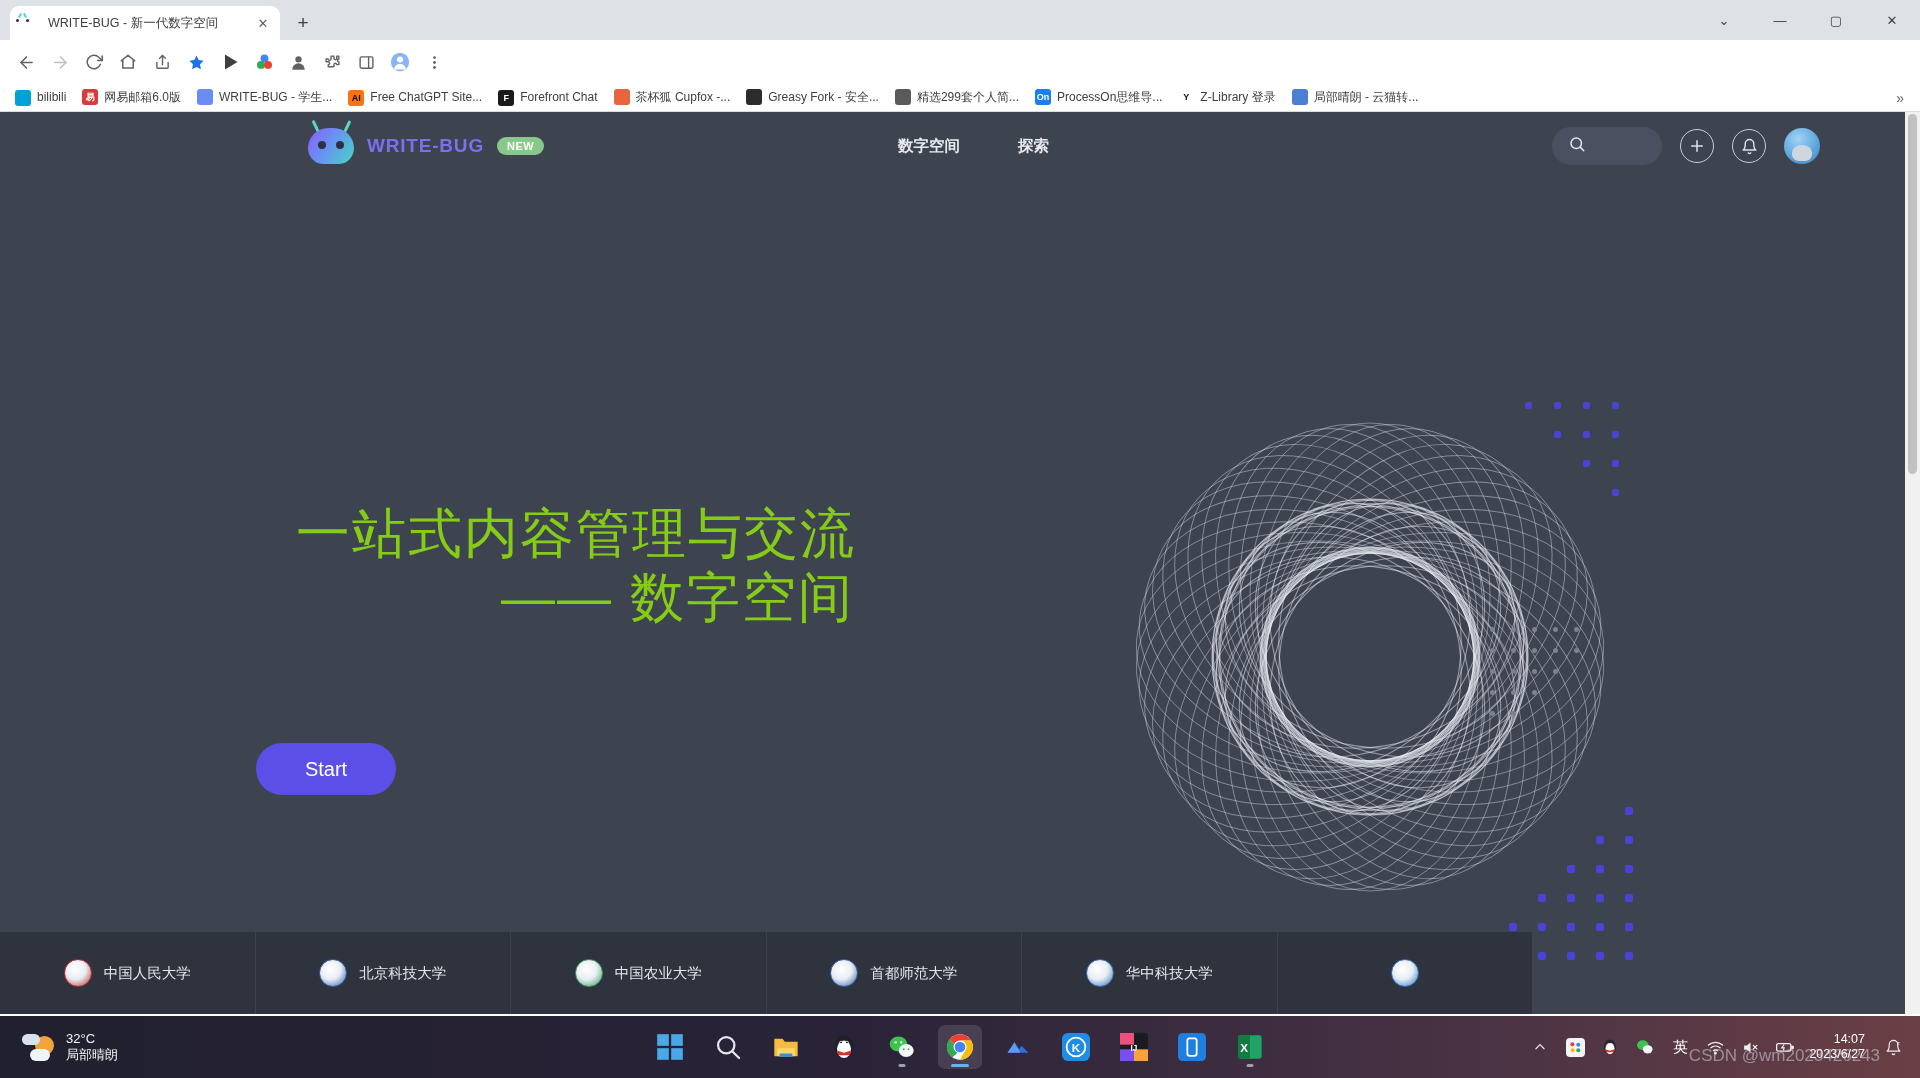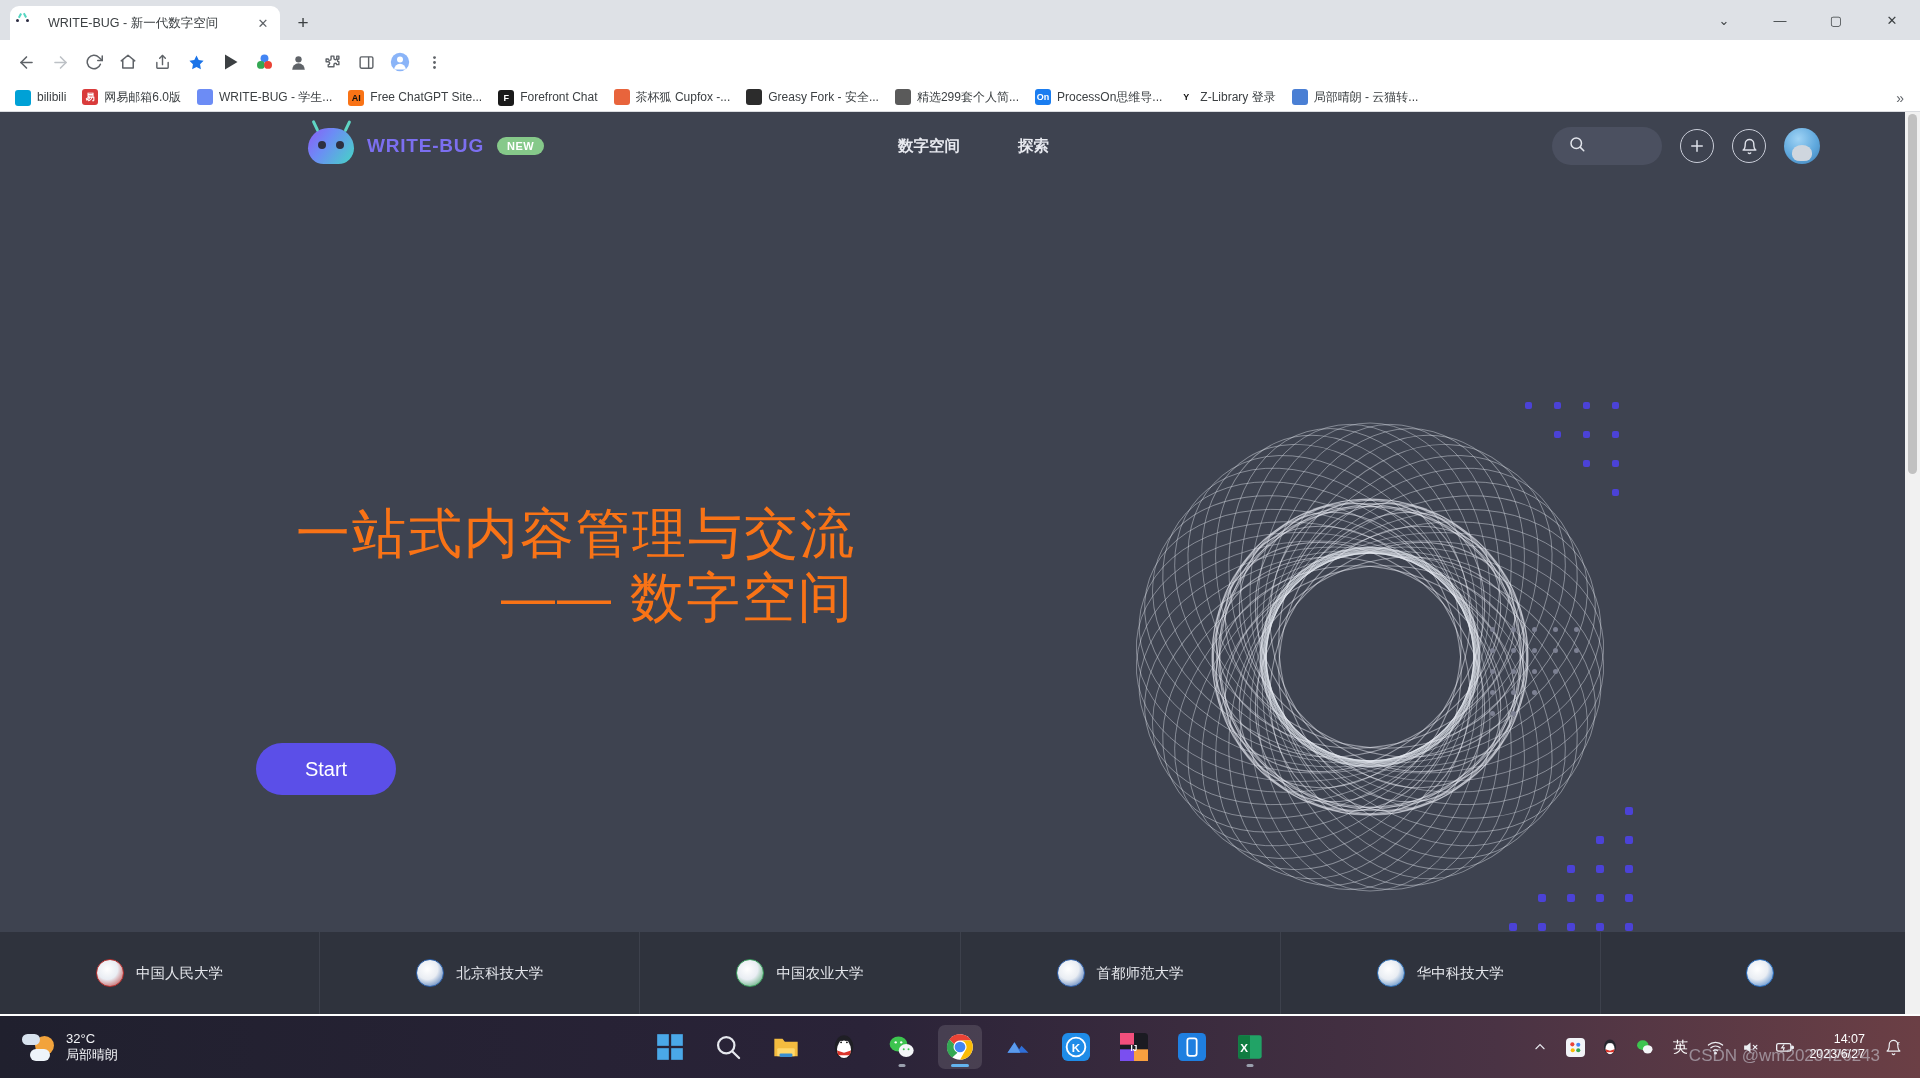--- a/index.html
+++ b/index.html
@@ -168,41 +168,41 @@
   }
   .avatar::after {
     content: ""; position: absolute; left: 8px; bottom: 3px;
     width: 20px; height: 16px; border-radius: 50% 50% 40% 40%;
     background: #cfd6de;
   }
 
   
   .hero-text {
     position: absolute; left: 296px; top: 390px;
-    color: #f97316; font-size: 54px; line-height: 1.18;
+    color: #84cc16; font-size: 54px; line-height: 1.18;
     font-weight: 500; letter-spacing: 2px;
   }
   .hero-l2 { text-align: right; padding-right: 2px; }
   .start-btn {
     position: absolute; left: 256px; top: 631px;
     width: 140px; height: 52px; border-radius: 26px;
     background: #5b4fe8; color: #fff; font-size: 20px;
     display: flex; align-items: center; justify-content: center;
   }
 
   
   .spiro { position: absolute; left: 1105px; top: 280px; width: 530px; height: 530px; }
   .spiro svg { width: 100%; height: 100%; }
 
   .dots { position: absolute; }
   .dot { position: absolute; border-radius: 2px; }
 
   
   .uni-strip {
-    position: absolute; left: 0; bottom: 0; width: 1920px; height: 82px;
+    position: absolute; left: 0; bottom: 0; width: 1532px; height: 82px;
     background: #2f333d; display: flex; align-items: center;
   }
   .uni-cell {
     flex: 1; height: 82px; display: flex; align-items: center;
     justify-content: center; gap: 12px;
     border-right: 1px solid #3d414c;
   }
   .uni-cell:last-child { border-right: none; }
   .uni-logo {
     width: 28px; height: 28px; border-radius: 50%; flex: 0 0 28px;

